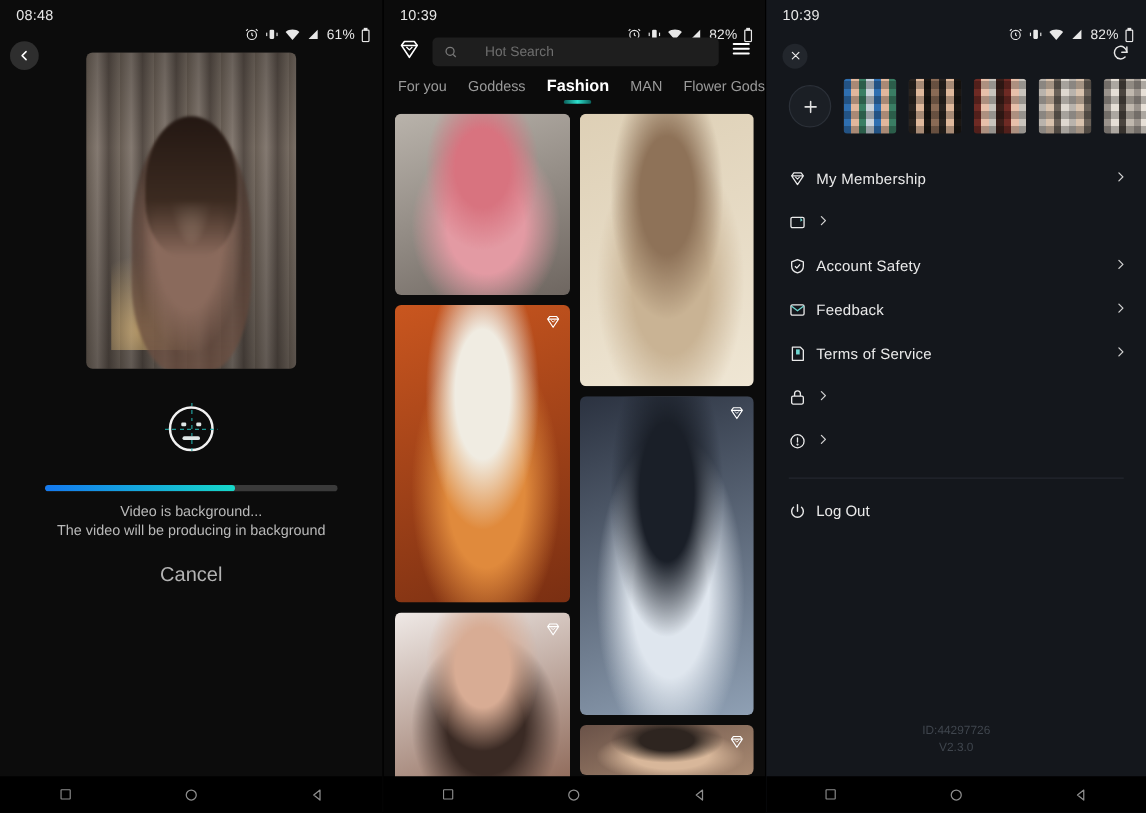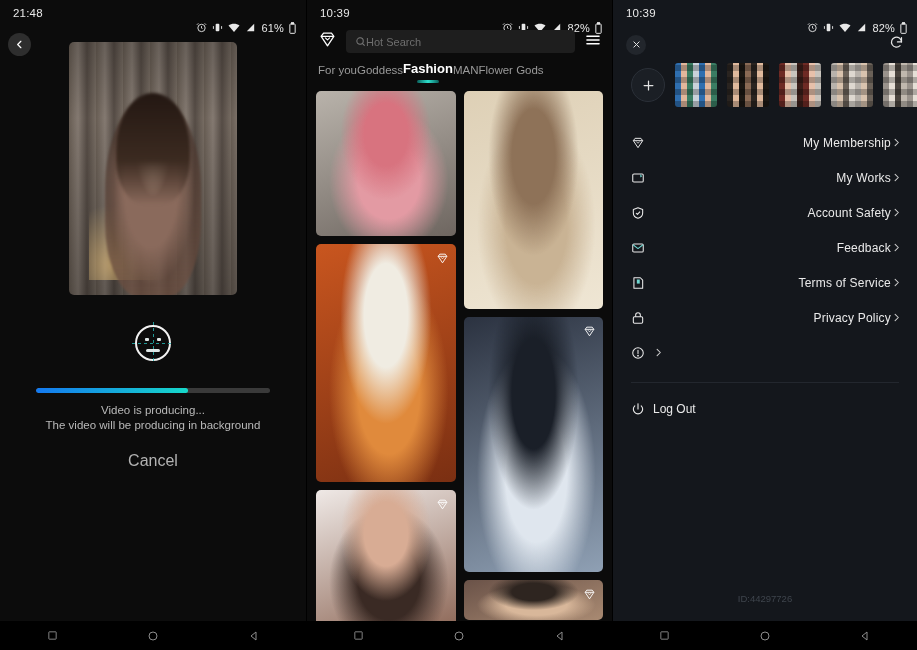--- a/index.html
+++ b/index.html
@@ -91,24 +91,24 @@
   }
   .cancel-btn {
     display: block; margin: 19px auto 0; background: none; border: none; cursor: pointer;
     color: #b3b3b3; font-size: 16px; font-family: inherit;
   }
 
   
   .mid-header { display: flex; align-items: center; gap: 9px; padding: 3px 10px 0 11px; height: 30px; }
   .search-box {
     flex: 1; height: 23px; border-radius: 4px; background: #1e1e1e;
-    display: flex; align-items: center; gap: 0; padding: 0 9px;
+    display: flex; align-items: center; gap: 22px; padding: 0 9px;
   }
   .search-box .ph { color: #6e6e6e; font-size: 11px; }
-  .tabs { display: flex; align-items: flex-end; padding: 6px 0 0 11px; height: 28px; white-space: nowrap; }
+  .tabs { display: flex; align-items: flex-end; gap: 17px; padding: 6px 0 0 11px; height: 28px; white-space: nowrap; justify-content: flex-end; }
   .tab { color: #9a9a9a; font-size: 11.5px; position: relative; padding-bottom: 7px; cursor: pointer; }
   .tab.active { color: #fff; font-size: 13px; font-weight: bold; }
   .tab.active::after {
     content: ""; position: absolute; left: 50%; transform: translateX(-50%);
     bottom: 0; width: 22px; height: 3px; border-radius: 2px;
     background: linear-gradient(90deg,#0a5f5a,#2de0cd,#0a5f5a);
   }
   .grid { display: flex; gap: 8px; padding: 8px 9px 0 9px; height: 554px; overflow: hidden; }
   .col { display: flex; flex-direction: column; gap: 8px; width: 50%; }
   .card { position: relative; border-radius: 5px; overflow: hidden; width: 100%; }
@@ -120,21 +120,21 @@
   
   .r-top { display: flex; align-items: center; justify-content: space-between; padding: 7px 13px 0 13px; height: 32px; }
   .close-circle { width: 20px; height: 20px; border-radius: 50%; background: #22262c;
     display: flex; align-items: center; justify-content: center; cursor: pointer; }
   .avatars { display: flex; align-items: center; gap: 10px; padding: 6px 0 0 18px; overflow: hidden; }
   .plus-circle { min-width: 34px; width: 34px; height: 34px; border-radius: 50%;
     background: #1b1f25; border: 1px solid #2b3038; display: flex; align-items: center; justify-content: center; }
   .avatar { min-width: 42px; width: 42px; height: 44px; border-radius: 3px; overflow: hidden; }
   .menu { margin-top: 18px; }
   .menu-item {
-    display: flex; align-items: center; height: 35px; padding: 0 15px 0 18px; cursor: pointer; text-align: right;
+    display: flex; align-items: center; height: 35px; padding: 0 15px 0 18px; cursor: pointer;
   }
   .menu-item .m-ico { width: 22px; display: flex; align-items: center; color: #eaeaea; }
   .menu-item .m-label { flex: 1; color: #eaeaea; font-size: 12px; letter-spacing: .2px; }
   .chev { color: #cfcfcf; }
   .divider { height: 1px; background: #23272e; margin: 12px 18px 0 18px; }
   .logout { display: flex; align-items: center; height: 36px; padding: 0 18px; margin-top: 8px; cursor: pointer; }
   .logout .m-ico { width: 22px; display: flex; align-items: center; color: #eaeaea; }
   .logout .m-label { color: #eaeaea; font-size: 12px; }
   .version { position: absolute; left: 0; right: 0; bottom: 44px; text-align: center; }
   .version div { color: #3f454d; font-size: 9.5px; line-height: 14px; }
@@ -147,21 +147,21 @@
   .navbar .nb { width: 33%; display: flex; align-items: center; justify-content: center; cursor: pointer; }
 </style>
 </head>
 <body>
 
 <div class="screens">
 
   <div class="panel panel-left">
 
     <div class="statusbar">
-      <span>21:48</span>
+      <span>08:48</span>
       <span class="sb-right">
         <span class="sb-ico">
           <svg width="11" height="11" viewBox="0 0 24 24" fill="none" stroke="#e8e8e8" stroke-width="2">
               <circle cx="12" cy="13" r="8"></circle>
               <path d="M12 9v4l2 2M5 3L2 6M19 3l3 3"></path>
             </svg>
         </span>
         <span class="sb-ico">
           <svg width="11" height="11" viewBox="0 0 24 24" fill="#e8e8e8">
               <rect x="8" y="4" width="8" height="16" rx="2"></rect>
@@ -208,21 +208,21 @@
         <div class="cross-v"></div>
       <div class="eye l"></div>
         <div class="eye r"></div>
         <div class="mouth"></div>
     </div>
 
     <div class="progress-track">
       <div class="progress-fill" id="prog" style="width: 65%;"></div>
     </div>
     <div class="prog-text">
-      <div>Video is producing...</div>
+      <div>Video is background...</div>
       <div>The video will be producing in background</div>
     </div>
 
     <button class="cancel-btn">Cancel</button>
 
     <div class="navbar">
       <div class="nb">
           <svg width="11" height="11" viewBox="0 0 24 24" fill="none" stroke="#8d8d8d" stroke-width="2">
             <rect x="4" y="4" width="16" height="16" rx="1"></rect>
           </svg>
@@ -451,21 +451,20 @@
               <polyline points="9 5 16 12 9 19"></polyline>
             </svg></span>
         </div>
         <div class="menu-item">
           <span class="m-ico">
             <svg width="14" height="14" viewBox="0 0 24 24" fill="none" stroke="#eaeaea" stroke-width="1.8">
               <rect x="3" y="5" width="18" height="14" rx="2"></rect>
               <path d="M16 5v6l3-2" fill="#6fd6d0" stroke="none"></path>
             </svg>
           </span>
-          <span class="m-label">My Works</span>
           <span class="chev"><svg width="11" height="11" viewBox="0 0 24 24" fill="none" stroke="#cfcfcf" stroke-width="2.3" stroke-linecap="round" stroke-linejoin="round">
               <polyline points="9 5 16 12 9 19"></polyline>
             </svg></span>
         </div>
         <div class="menu-item">
           <span class="m-ico">
             <svg width="14" height="14" viewBox="0 0 24 24" fill="none" stroke="#eaeaea" stroke-width="1.8" stroke-linejoin="round">
               <path d="M12 3l8 3v6c0 5-3.5 8-8 9-4.5-1-8-4-8-9V6z"></path>
               <polyline points="8.5 12 11 14.5 15.5 9.5"></polyline>
             </svg>
@@ -499,21 +498,20 @@
               <polyline points="9 5 16 12 9 19"></polyline>
             </svg></span>
         </div>
         <div class="menu-item">
           <span class="m-ico">
             <svg width="14" height="14" viewBox="0 0 24 24" fill="none" stroke="#eaeaea" stroke-width="1.8" stroke-linejoin="round">
               <rect x="4" y="10" width="16" height="11" rx="2"></rect>
               <path d="M8 10V7a4 4 0 1 1 8 0v3"></path>
             </svg>
           </span>
-          <span class="m-label">Privacy Policy</span>
           <span class="chev"><svg width="11" height="11" viewBox="0 0 24 24" fill="none" stroke="#cfcfcf" stroke-width="2.3" stroke-linecap="round" stroke-linejoin="round">
               <polyline points="9 5 16 12 9 19"></polyline>
             </svg></span>
         </div>
         <div class="menu-item">
           <span class="m-ico">
             <svg width="14" height="14" viewBox="0 0 24 24" fill="none" stroke="#eaeaea" stroke-width="1.8" stroke-linecap="round">
               <circle cx="12" cy="12" r="9"></circle>
               <path d="M12 7.5v5.5"></path>
               <circle cx="12" cy="16.5" r=".6" fill="#eaeaea"></circle>
@@ -532,20 +530,21 @@
         <svg width="14" height="14" viewBox="0 0 24 24" fill="none" stroke="#eaeaea" stroke-width="1.9" stroke-linecap="round">
             <path d="M12 3v9"></path>
             <path d="M6.5 6.5a8 8 0 1 0 11 0"></path>
           </svg>
       </span>
       <span class="m-label">Log Out</span>
     </div>
 
     <div class="version">
       <div>ID:44297726</div>
+      <div>V2.3.0</div>
     </div>
 
     <div class="navbar">
       <div class="nb">
           <svg width="11" height="11" viewBox="0 0 24 24" fill="none" stroke="#8d8d8d" stroke-width="2">
             <rect x="4" y="4" width="16" height="16" rx="1"></rect>
           </svg>
         </div>
       <div class="nb">
           <svg width="12" height="12" viewBox="0 0 24 24" fill="none" stroke="#8d8d8d" stroke-width="2">

